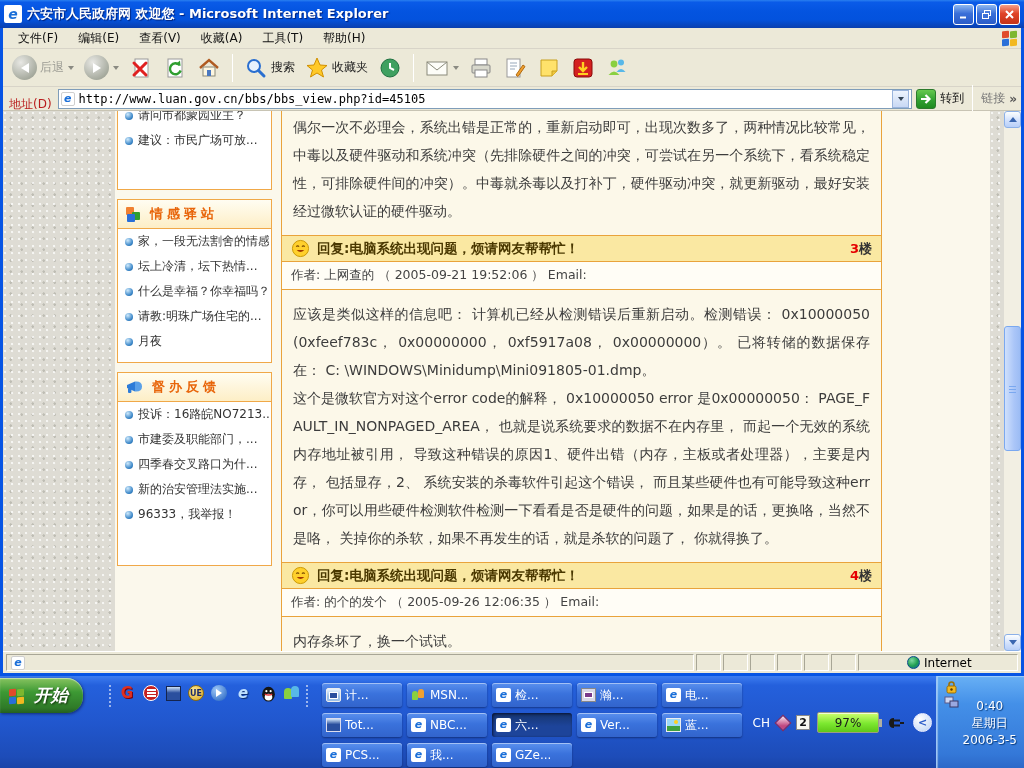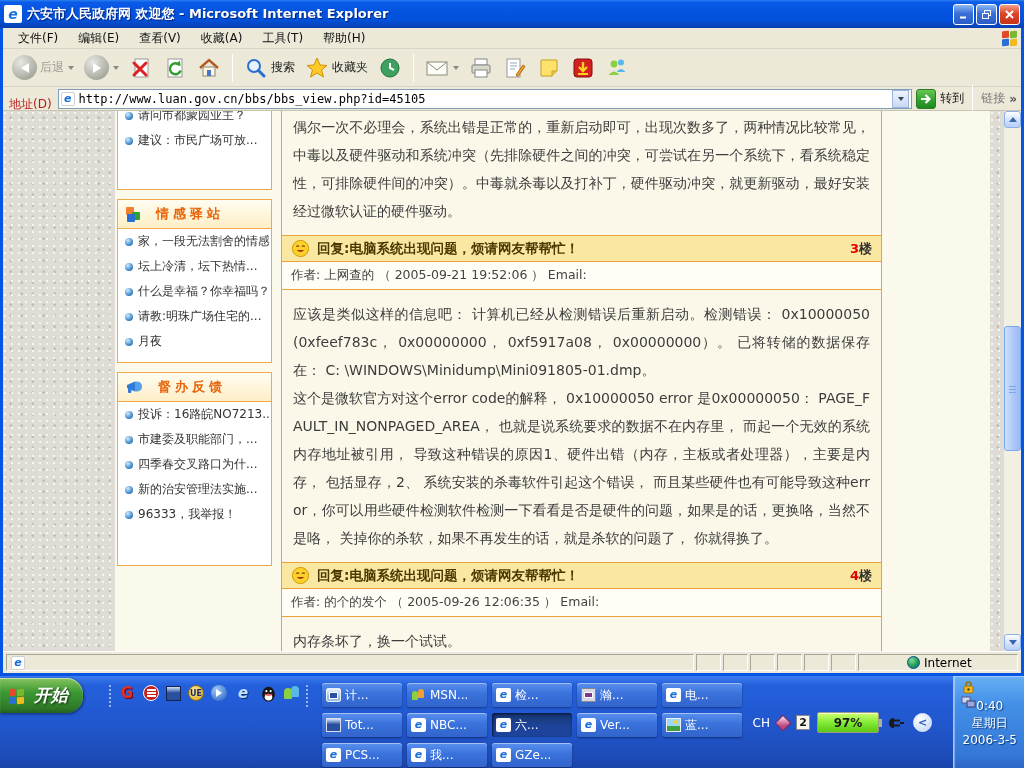--- a/index.html
+++ b/index.html
@@ -79,21 +79,21 @@
   .texture{ position:absolute; top:0; bottom:0; background-color:#dedcd4;
     background-image:radial-gradient(circle at 30% 30%, rgba(255,255,255,.7) 0 1px, transparent 1.5px),
       radial-gradient(circle at 70% 60%, rgba(150,150,140,.45) 0 1px, transparent 1.5px);
     background-size:7px 7px,11px 11px; }
   .texture.left{ left:0; width:112px; }
   .texture.right{ right:17px; width:14px; }
   
   .sidebar{ position:absolute; left:114px; top:-8px; width:155px; }
   .sbox{ background:#fff; border:1px solid #f0a848; margin-bottom:9px; padding-bottom:8px; }
   .sbox.cut{ border-top:none; }
-  .s-head{ height:29px; display:flex; align-items:center; gap:13px; padding-left:7px;
+  .s-head{ height:29px; display:flex; align-items:center; gap:7px; padding-left:7px;
     background:linear-gradient(#fffdf2,#fdeec6); border-bottom:1px solid #f0a848; }
   .s-head .s-title{ color:#e8650a; font-weight:bold; font-size:13px; letter-spacing:4px; }
   .s-item{ display:flex; align-items:center; gap:5px; padding:4px 2px 4px 7px; cursor:pointer; }
   .s-item .bullet{ width:8px; height:8px; border-radius:50%; flex:0 0 8px;
     background:radial-gradient(circle at 35% 30%,#cfeafc,#3a86c8 65%,#1d5d96); }
   .s-item .s-label{ font-size:12px; color:#333; white-space:nowrap; overflow:hidden; }
   .cubes{ width:18px; height:16px; position:relative; }
   .cubes i{ position:absolute; width:8px; height:8px; border-radius:1px; }
   .cubes .c1{ left:1px; top:1px; background:#f08030; }
   .cubes .c2{ left:7px; top:6px; background:#2f9e2f; }
@@ -183,26 +183,26 @@
   .ticon.picture i{ position:absolute; right:2px; top:1px; width:4px; height:4px; border-radius:50%; background:#ffd020; }
   
   .tray{ position:absolute; right:92px; top:36px; display:flex; align-items:center; gap:7px; }
   .lang{ color:#fff; font-weight:normal; font-size:12px; }
   .diamond{ width:12px; height:12px; transform:rotate(45deg);
     background:linear-gradient(135deg,#fceaf4,#c04880 70%); border:1px solid #8a2a5a; }
   .badge2{ width:14px; height:15px; background:#f8f8f0; border:1px solid #888; color:#111;
     font-size:11px; font-weight:bold; display:flex; align-items:center; justify-content:center; }
   .battery{ position:relative; width:62px; height:21px; border:1px solid #9a9a88; border-radius:2px;
     background:linear-gradient(#cfff70,#7ce830 55%,#5fc818); display:flex; align-items:center; justify-content:center;
-    font-weight:bold; font-size:12px; color:#1a1a1a; box-shadow:inset 0 1px 0 rgba(255,255,255,.7); }
+    font-weight:normal; font-size:12px; color:#1a1a1a; box-shadow:inset 0 1px 0 rgba(255,255,255,.7); }
   .battery::after{ content:""; position:absolute; right:-4px; top:6px; width:3px; height:8px; background:#b0b0a0; }
   .chevbtn{ width:19px; height:19px; border-radius:50%;
     background:radial-gradient(circle at 35% 30%,#ffffff,#cfe0f8 70%,#a8c4ec); border:1px solid #eef;
     display:flex; align-items:center; justify-content:center; color:#2a5cc8; font-weight:bold; font-size:11px; cursor:pointer; }
-  .clockpanel{ position:absolute; right:0; top:0; bottom:0; width:71px;
+  .clockpanel{ position:absolute; right:0; top:0; bottom:0; width:88px;
     background:linear-gradient(to bottom,#68b0f5,#4490e8 30%,#3478d8 85%,#2c68c8);
     border-left:1px solid #9cc6f5; box-shadow:inset 1px 1px 1px rgba(255,255,255,.4); }
   .clock-icons{ position:absolute; left:7px; top:5px; display:flex; flex-direction:column; gap:2px; }
   .clock-text{ position:absolute; right:7px; top:22px; text-align:center; color:#fff; font-size:12px;
     line-height:17px; text-shadow:1px 1px 1px #0a3a7a; }
   
   svg{ display:block; }
 </style>
 </head>
 <body>

